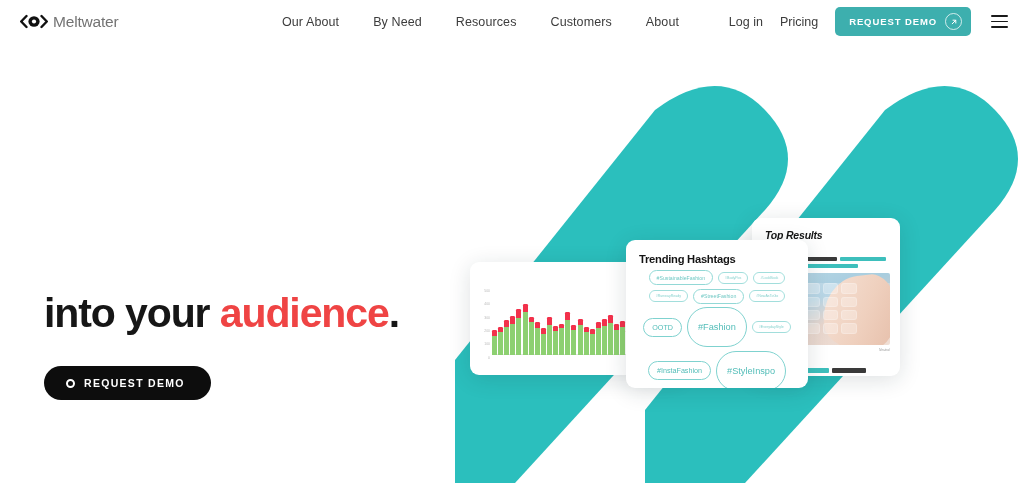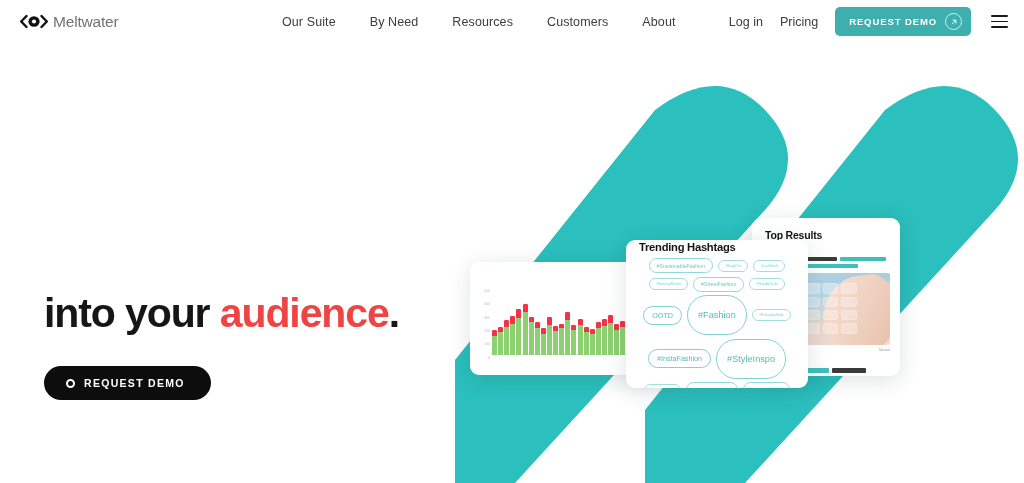--- a/index.html
+++ b/index.html
@@ -132,37 +132,38 @@
   .sent-pos { background: #8DD071; }
   .sent-base { position:absolute; left:0; bottom:5px; width: 100%; height: 1px; background:#e2e2e2;}
 
   
   .card-hashtags {
     left: 626px; top: 240px; width: 182px; height: 148px; z-index: 20;
     padding: 0; overflow: hidden;
   }
   .hash-title {
     font-size: 11.2px; font-weight: 700; color: #141414;
-    margin: 1px 0 5px 13px; letter-spacing: -0.25px;
+    margin: 13px 0 5px 13px; letter-spacing: -0.25px;
   }
   .hash-rows { padding: 0 7px; }
   .hash-row { display: flex; align-items: center; justify-content: center; gap: 5px; margin-bottom: 3.5px;}
   .pill {
     border: 1px solid #7FD2CF; border-radius: 20px; color: #52BDB8;
     white-space: nowrap; display: inline-block; text-align: center;
   }
   .pill.s-xs { font-size: 3.6px; padding: 3px 6px; opacity: .72; }
   .pill.s-sm { font-size: 5.2px; padding: 3.5px 7px; opacity: .85; }
   .pill.s-md { font-size: 7.2px; padding: 4px 8px; }
   .pill.s-lg { font-size: 9.2px; padding: 14px 10px; }
 
   
   .card-results {
     left: 752px; top: 218px; width: 148px; height: 158px; z-index: 15;
     overflow: hidden;
+    font-style: italic;
   }
   .res-title {
     font-size: 10.5px; font-weight: 700; color: #141414;
     margin: 11px 0 0 13px; letter-spacing: -0.2px;
   }
   .res-post { padding: 0 10px; }
   .res-meta { display:flex; align-items:center; gap:3px; margin-top: 8px; }
   .res-meta-ico { font-size: 4.5px; color: #8a8a8a; }
   .res-time { font-size: 4.5px; font-weight: 700; color: #333; }
   .bar-row { display: flex; gap: 3px; margin-top: 3px; }
@@ -212,21 +213,21 @@
           <path d="M6.5 2 L1.2 7.5 L6.5 13" fill="none" stroke="#111" stroke-width="2.4" stroke-linecap="round" stroke-linejoin="round"></path>
           <path d="M21.5 2 L26.8 7.5 L21.5 13" fill="none" stroke="#111" stroke-width="2.4" stroke-linecap="round" stroke-linejoin="round"></path>
           <ellipse cx="14" cy="7.5" rx="5.6" ry="5.2" fill="#111"></ellipse>
           <ellipse cx="14" cy="7.5" rx="2.1" ry="2.0" fill="#fff"></ellipse>
         </svg>
       </span>
       <span class="logo-text">Meltwater</span>
     </div>
 
     <nav class="nav-main">
-      <span class="nav-link">Our Suite</span>
+      <span class="nav-link">Our About</span>
       <span class="nav-link">By Need</span>
       <span class="nav-link">Resources</span>
       <span class="nav-link">Customers</span>
       <span class="nav-link">About</span>
     </nav>
 
     <div class="nav-right">
       <span class="nav-util">Log in</span>
       <span class="nav-util">Pricing</span>
 

